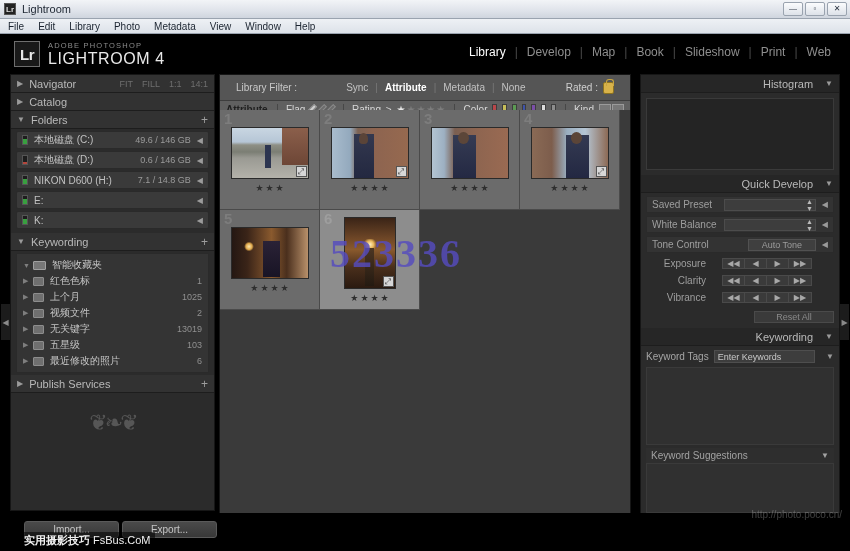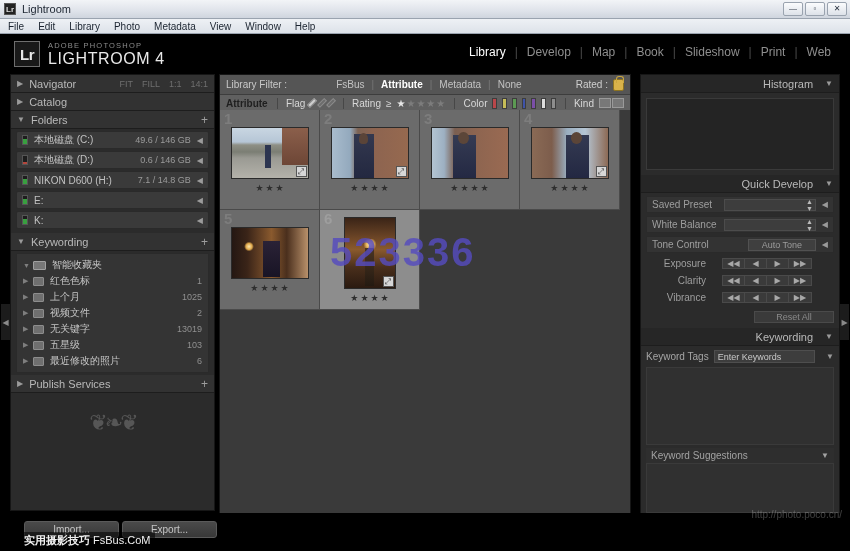--- a/index.html
+++ b/index.html
@@ -173,22 +173,22 @@
     flex:1; height:14px; background:#3a3a3a; border:1px solid #4b4b4b;
     color:#8e8e8e; font-size:9px; text-align:center; line-height:13px;
   }
 
   
   #center{
     position:absolute; left:219px; top:40px; width:412px; height:477px;
     background:#2e2e2e; border:1px solid #161616;
   }
   #filter-bar{
-    height:20px; background:#555; border-bottom:1px solid #3d3d3d;
-    display:flex; align-items:center; padding:0 6px; font-size:10px; color:#cfcfcf;
+    height:26px; background:#555; border-bottom:1px solid #3d3d3d;
+    display:flex; align-items:center; padding:0 16px; font-size:10px; color:#cfcfcf;
   }
   #filter-bar .flabel{ color:#c9c9c9; }
   .filter-tabs{ margin-left:42px; display:flex; align-items:center; gap:0;}
   .filter-tabs .ft{ padding:0 7px; color:#c3c3c3;}
   .filter-tabs .ft.active{ color:#fff; font-weight:bold;}
   .filter-tabs .vsep{ color:#777; }
   #rated-wrap{ margin-left:auto; display:flex; align-items:center; gap:5px;}
   #lock-icon{
     width:11px;height:12px;background:#d8b24a;border:1px solid #8d7320;border-radius:2px;
     position:relative;
@@ -319,21 +319,21 @@
   .img-interior2:before{
     content:""; position:absolute; left:36%; top:30%; width:28%; height:16%;
     background:radial-gradient(circle,#fff0c4 0%,#e8b65a 42%,rgba(0,0,0,0) 74%);
   }
   .img-interior2:after{
     content:""; position:absolute; left:40%; top:44%; width:18%; height:54%;
     background:linear-gradient(180deg,#4b3522,#241a11);
   }
   #watermark-grid{
     position:absolute; left:110px; top:120px;
-    font-family:Liberation Sans, sans-serif;
+    font-family:Liberation Serif, serif;
     font-size:40px; font-weight:bold; letter-spacing:2px;
     color:rgba(86,76,190,0.82);
     pointer-events:none; user-select:none;
   }
 
   
   #toolbar{
     position:absolute; bottom:0; left:0; right:0; height:27px;
     background:#3f3f3f; border-top:1px solid #2a2a2a;
     display:flex; align-items:center; padding:0 8px; gap:6px;
@@ -579,21 +579,21 @@
     </div>
 
     <div id="filigree">❦❧❦</div>
   </div>
 
   <div id="center">
 
     <div id="filter-bar">
       <span class="flabel">Library Filter :</span>
       <span class="filter-tabs">
-        <span class="ft">FsBus</span>
+        <span class="ft">Sync</span>
         <span class="vsep">|</span>
         <span class="ft active">Attribute</span>
         <span class="vsep">|</span>
         <span class="ft">Metadata</span>
         <span class="vsep">|</span>
         <span class="ft">None</span>
       </span>
       <span id="rated-wrap">
         <span>Rated :</span>
         <span id="lock-icon"></span>

